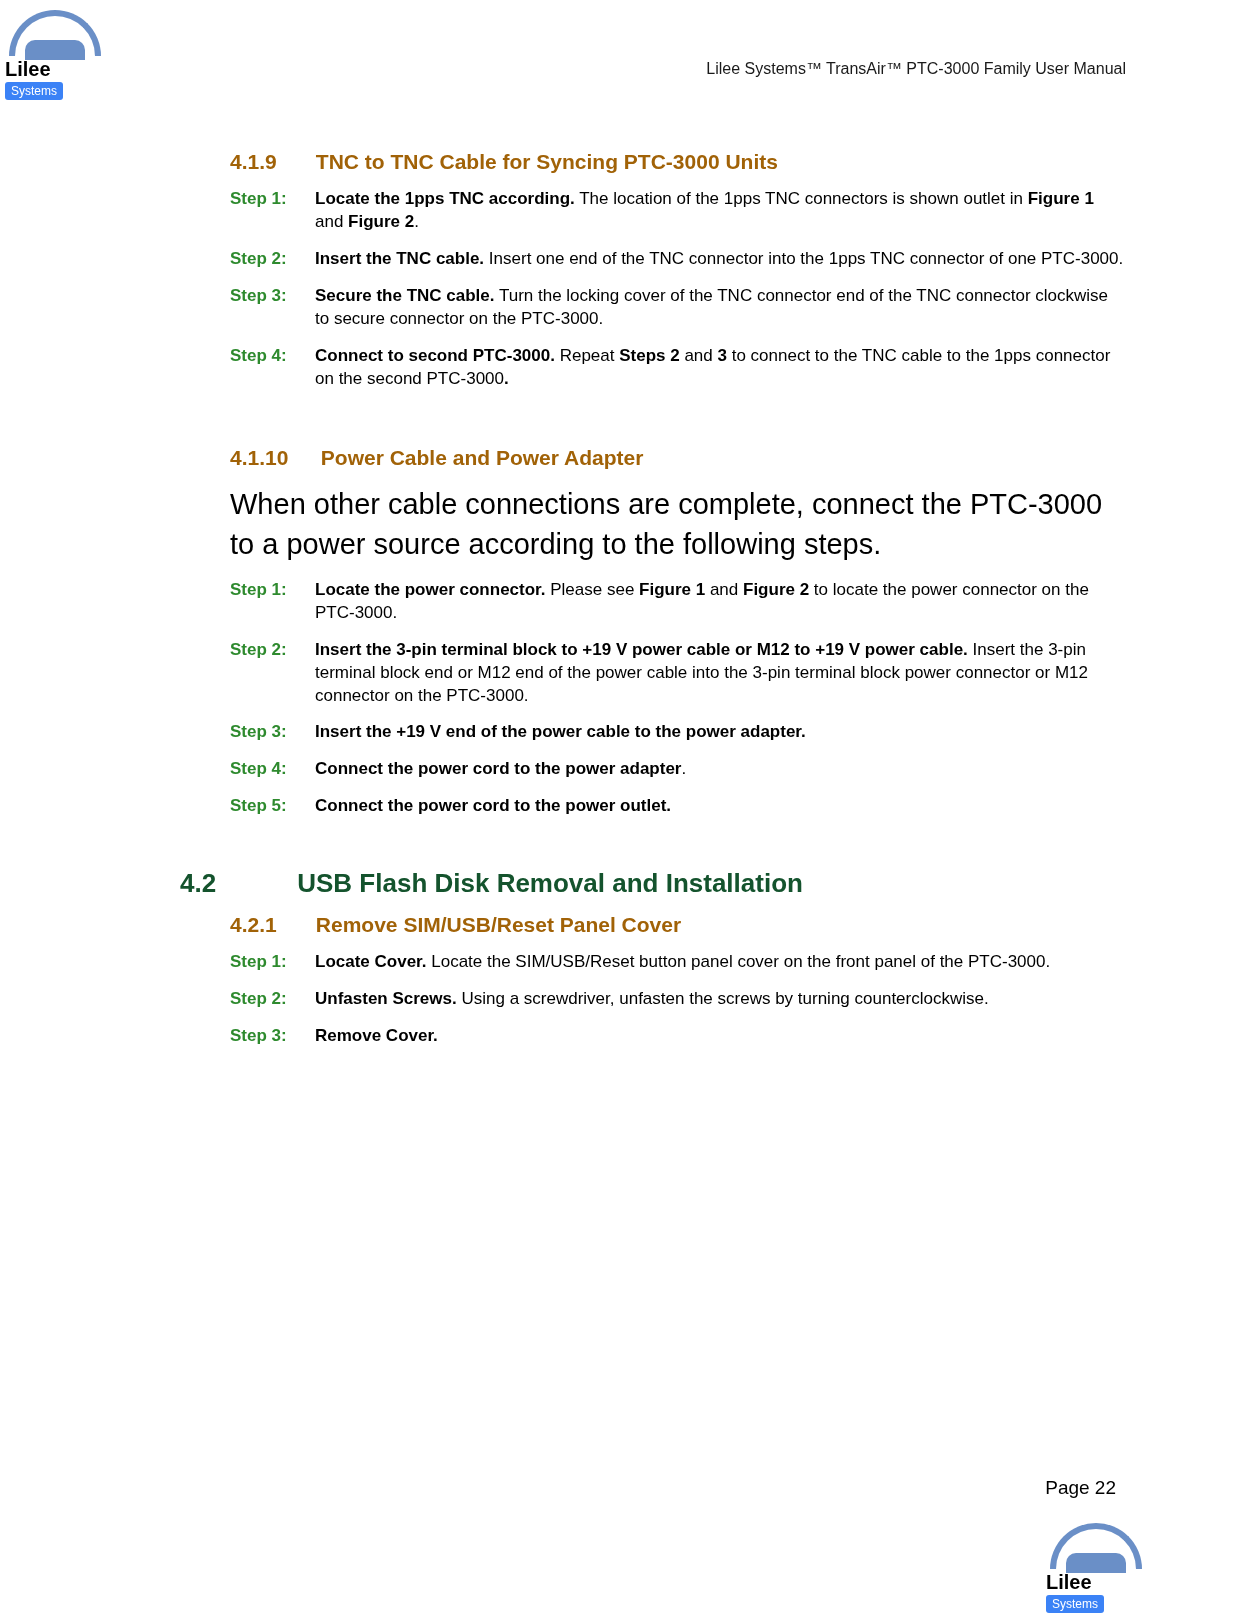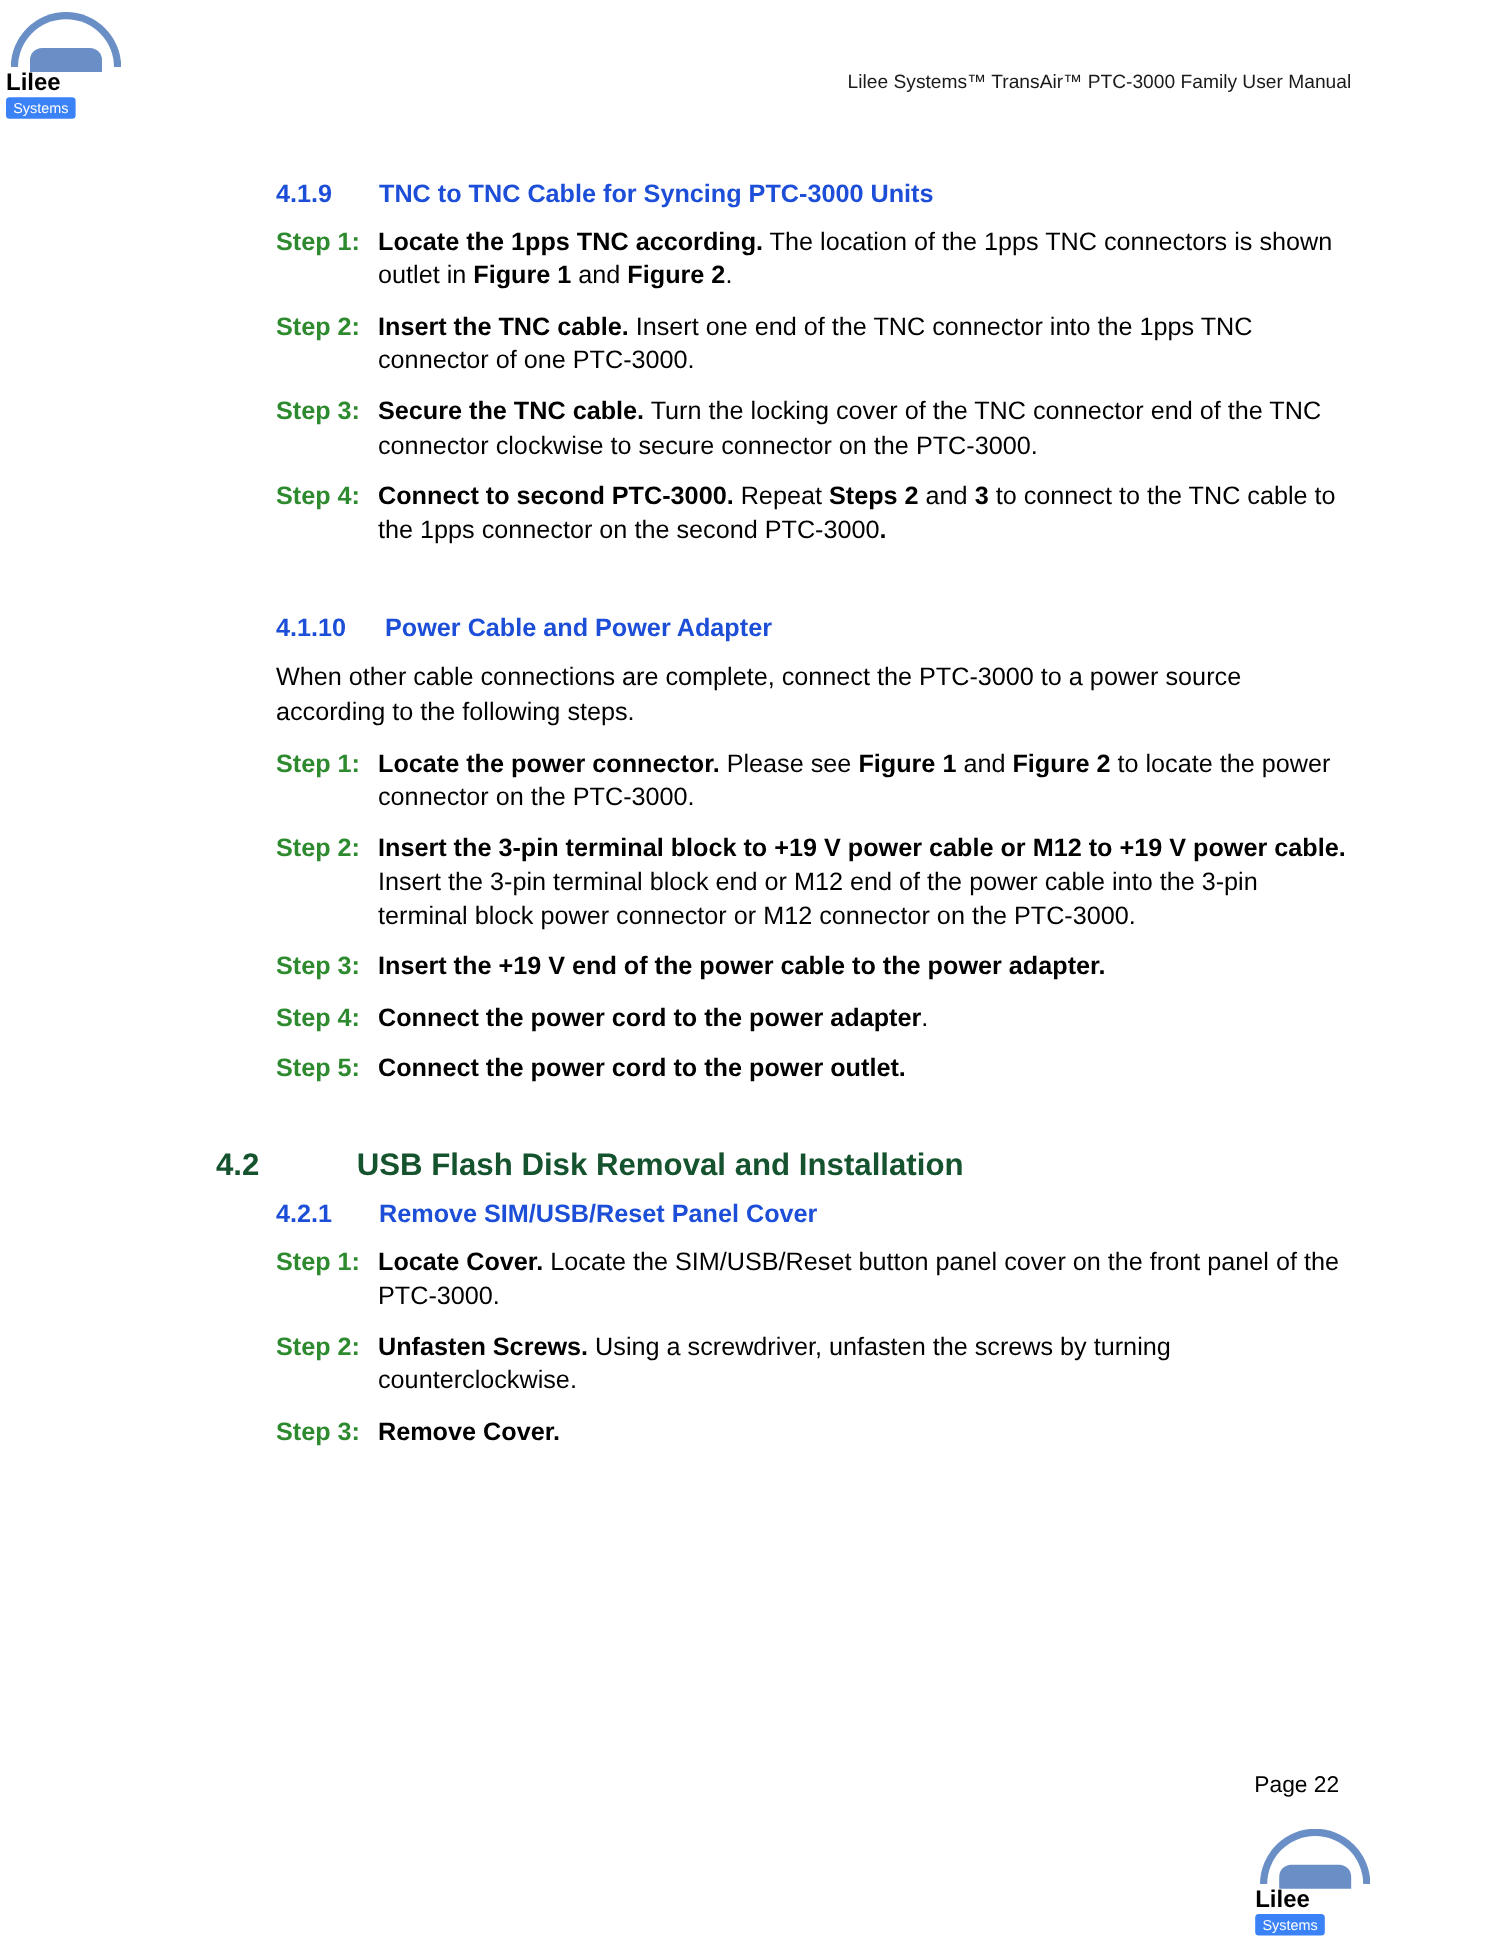--- a/index.html
+++ b/index.html
@@ -64,21 +64,21 @@
     border-radius:3px;
     vertical-align:middle;
   }
   .content {
     position: absolute;
     top: 130px;
     left: 180px;
     right: 130px;
   }
   .h3 {
-    color: #1d4ed8;
+    color: #a16207;
     font-size: 21px;
     font-weight: bold;
     margin-top: 20px;
     margin-bottom: 12px;
     margin-left: 50px;
   }
   .h3-num {
     display:inline-block;
     width: 80px;
   }
@@ -87,34 +87,34 @@
     font-size: 26px;
     font-weight: bold;
     margin-top: 50px;
     margin-bottom: 10px;
   }
   .h2-num {
     display:inline-block;
     width: 110px;
   }
   .intro {
-    font-size: 21px;
+    font-size: 29px;
     color: #000;
     margin-left: 50px;
     margin-top: 14px;
     margin-bottom: 14px;
     line-height: 1.4;
   }
   .steps {
     margin-left: 50px;
   }
   .step {
     display: flex;
     margin-top: 14px;
-    font-size: 21px;
+    font-size: 17px;
     line-height: 1.35;
   }
   .step-label {
     color: #2e8a2e;
     font-weight: bold;
     flex: 0 0 85px;
   }
   .step-body {
     flex: 1;
     color: #000;

